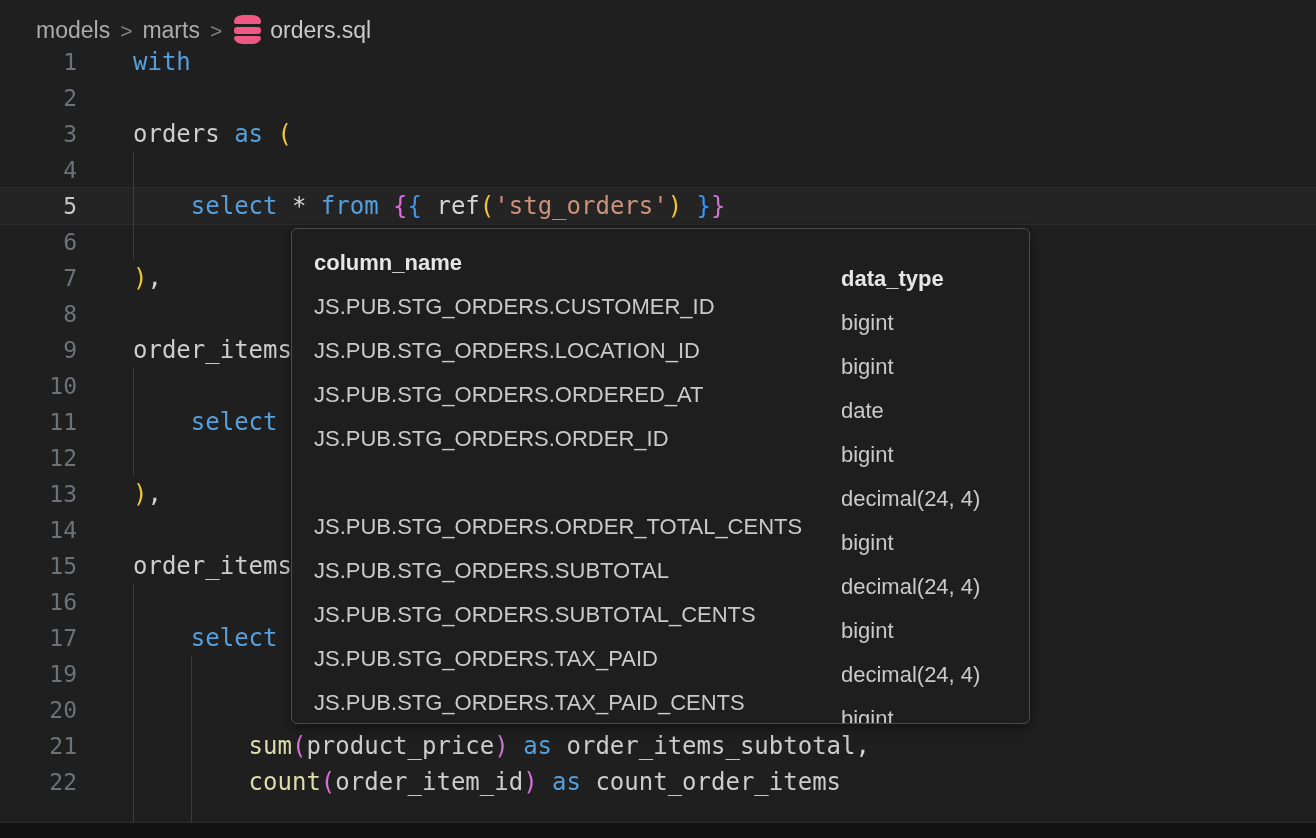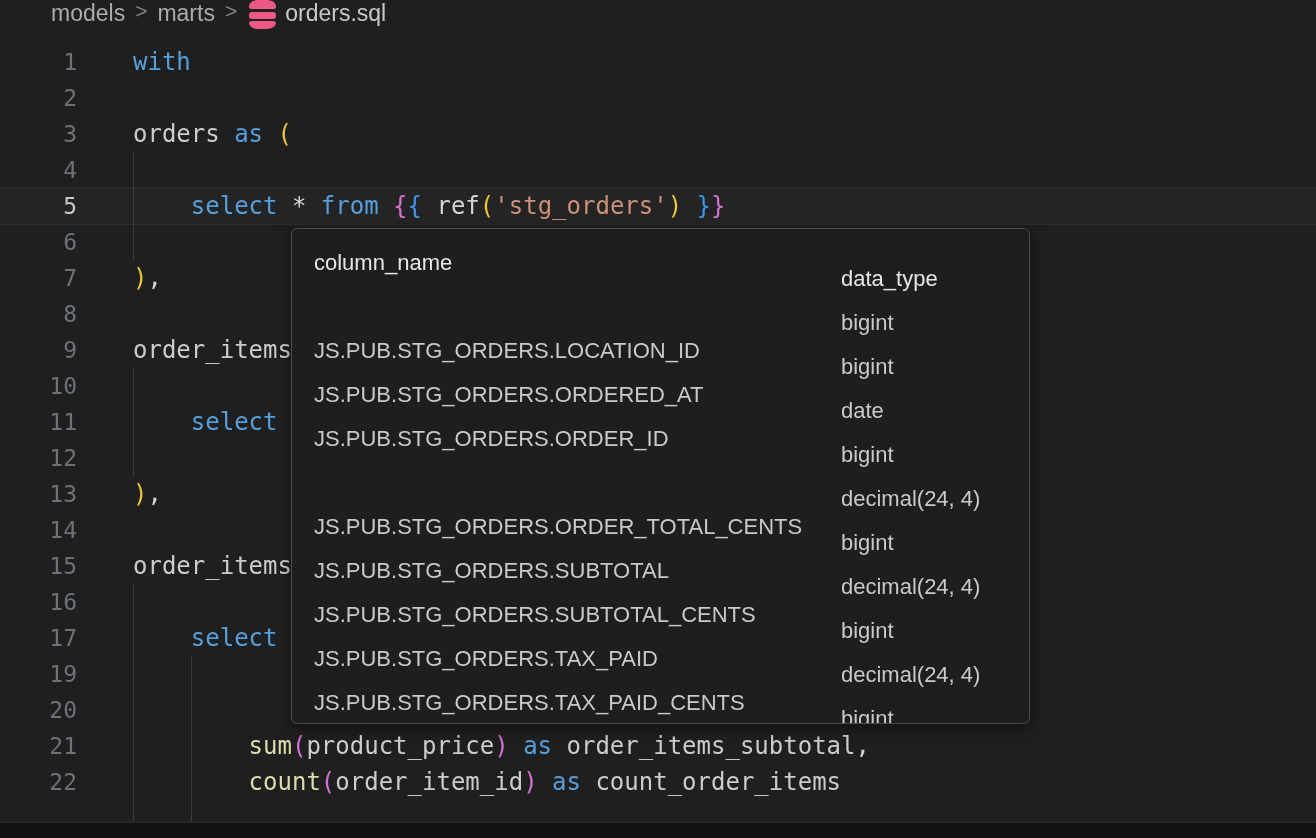--- a/index.html
+++ b/index.html
@@ -5,22 +5,22 @@
   * { box-sizing: border-box; }
   html,body { margin:0; padding:0; background:#1F1F1F; }
   body {
     width:1316px; height:838px; overflow:hidden;
     font-family:"Liberation Sans", sans-serif;
   }
   .screen { position:relative; width:1316px; height:838px; background:var(--background,#1F1F1F); overflow:hidden; }
 
   
   .breadcrumb {
-    height:44px; display:flex; align-items:flex-start;
-    padding-left:51px; font-size:23px; color:var(--breadcrumb_text,#ABABAB);
+    height:44px; display:flex; align-items:flex-end;
+    padding-left:36px; font-size:23px; color:var(--breadcrumb_text,#ABABAB);
   }
   .crumb { color:var(--breadcrumb_text,#ABABAB); }
   .crumb-sep { color:#858585; font-size:21px; margin:0 10px; position:relative; top:-1px; }
   .crumb-file { color:var(--filename_text,#C9C9C9); }
   .db-icon { width:27px; height:29px; display:inline-flex; flex-direction:column;
              justify-content:space-between; margin:0 9px 0 2px; }
   .db-icon i { display:block; background:var(--icon_pink,#EF5785); }
   .db-icon .t { height:9px;  border-radius:9px 9px 3px 3px / 6px 6px 2px 2px; }
   .db-icon .m { height:7px;  border-radius:3px; }
   .db-icon .b { height:8px;  border-radius:3px 3px 9px 9px / 2px 2px 6px 6px; }
@@ -52,21 +52,21 @@
   .popup {
     position:absolute; left:291px; top:184px; width:739px; height:496px;
     background:var(--popup_background,#1E1E1E);
     border:1px solid var(--popup_border,#4B4B4B);
     border-radius:6px; padding-top:12px; z-index:5;
     box-shadow:0 4px 14px rgba(0,0,0,0.45); overflow:hidden;
   }
   .prow { position:relative; height:44px; line-height:44px; padding-left:22px;
           font-size:22px; color:var(--popup_row_text,#C9C9C9); white-space:nowrap; }
   .prow .dtype { position:absolute; left:549px; top:16px; }
-  .prow.header { font-weight:normal; color:var(--popup_header_text,#E6E6E6); }
+  .prow.header { font-weight:bold; color:var(--popup_header_text,#E6E6E6); }
 
   
   .bottom-strip { position:absolute; left:0; right:0; top:778px; height:16px;
                   background:var(--divider,#121212); border-top:1px solid #2E2E2E; z-index:6; }
 </style>
 </head>
 <body>
 
 <div class="screen">
 
@@ -113,21 +113,21 @@
         <div class="line"><span class="ln">21</span><span class="code"><span class="tk-pl">        </span><span class="tk-fn">sum</span><span class="tk-b2">(</span><span class="tk-id">product_price</span><span class="tk-b2">)</span><span class="tk-pl"> </span><span class="tk-kw">as</span><span class="tk-pl"> </span><span class="tk-id">order_items_subtotal</span><span class="tk-pl">,</span></span></div>
         <div class="line"><span class="ln">22</span><span class="code"><span class="tk-pl">        </span><span class="tk-fn">count</span><span class="tk-b2">(</span><span class="tk-id">order_item_id</span><span class="tk-b2">)</span><span class="tk-pl"> </span><span class="tk-kw">as</span><span class="tk-pl"> </span><span class="tk-id">count_order_items</span></span></div>
       </div>
 
     <div class="popup">
       <div class="prow header">
         <span>column_name</span>
         <span class="dtype">data_type</span>
       </div>
       <div>
-          <div class="prow"><span class="dtype">bigint</span></div>
+          <div class="prow"><span>JS.PUB.STG_ORDERS.CUSTOMER_ID</span><span class="dtype">bigint</span></div>
           <div class="prow"><span>JS.PUB.STG_ORDERS.LOCATION_ID</span><span class="dtype">bigint</span></div>
           <div class="prow"><span>JS.PUB.STG_ORDERS.ORDERED_AT</span><span class="dtype">date</span></div>
           <div class="prow"><span>JS.PUB.STG_ORDERS.ORDER_ID</span><span class="dtype">bigint</span></div>
           <div class="prow"><span class="dtype">decimal(24, 4)</span></div>
           <div class="prow"><span>JS.PUB.STG_ORDERS.ORDER_TOTAL_CENTS</span><span class="dtype">bigint</span></div>
           <div class="prow"><span>JS.PUB.STG_ORDERS.SUBTOTAL</span><span class="dtype">decimal(24, 4)</span></div>
           <div class="prow"><span>JS.PUB.STG_ORDERS.SUBTOTAL_CENTS</span><span class="dtype">bigint</span></div>
           <div class="prow"><span>JS.PUB.STG_ORDERS.TAX_PAID</span><span class="dtype">decimal(24, 4)</span></div>
           <div class="prow"><span>JS.PUB.STG_ORDERS.TAX_PAID_CENTS</span><span class="dtype">bigint</span></div>
         </div>

